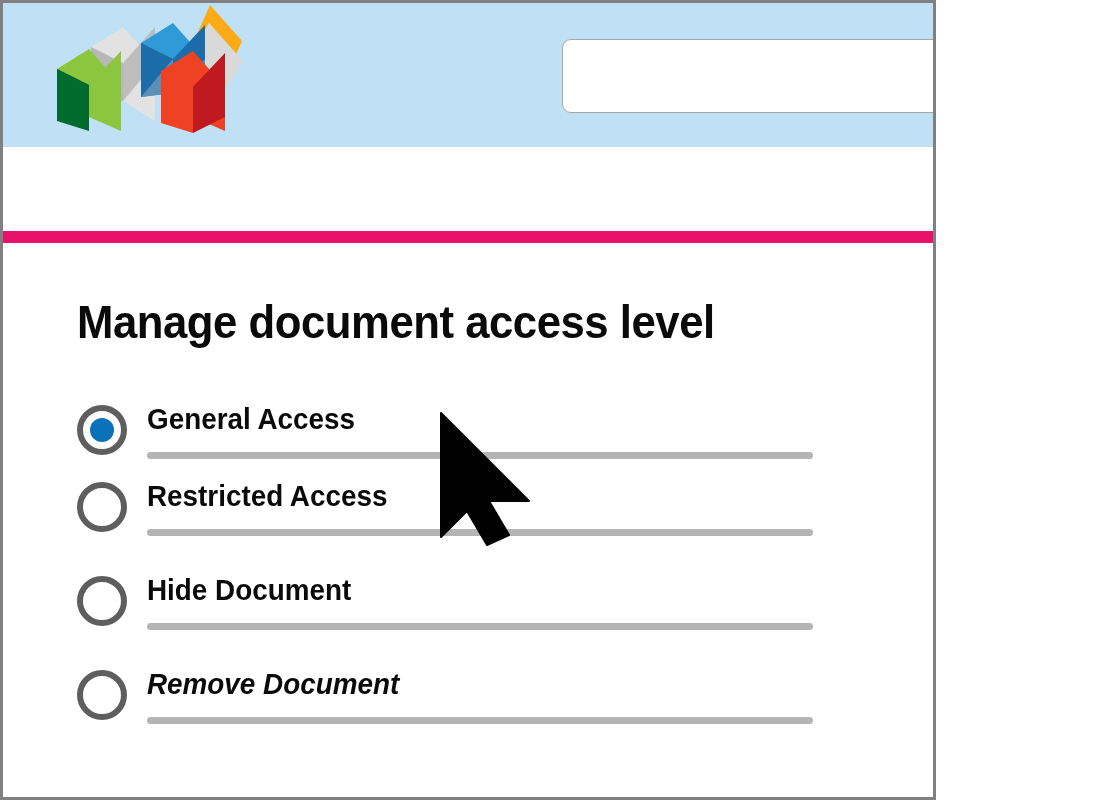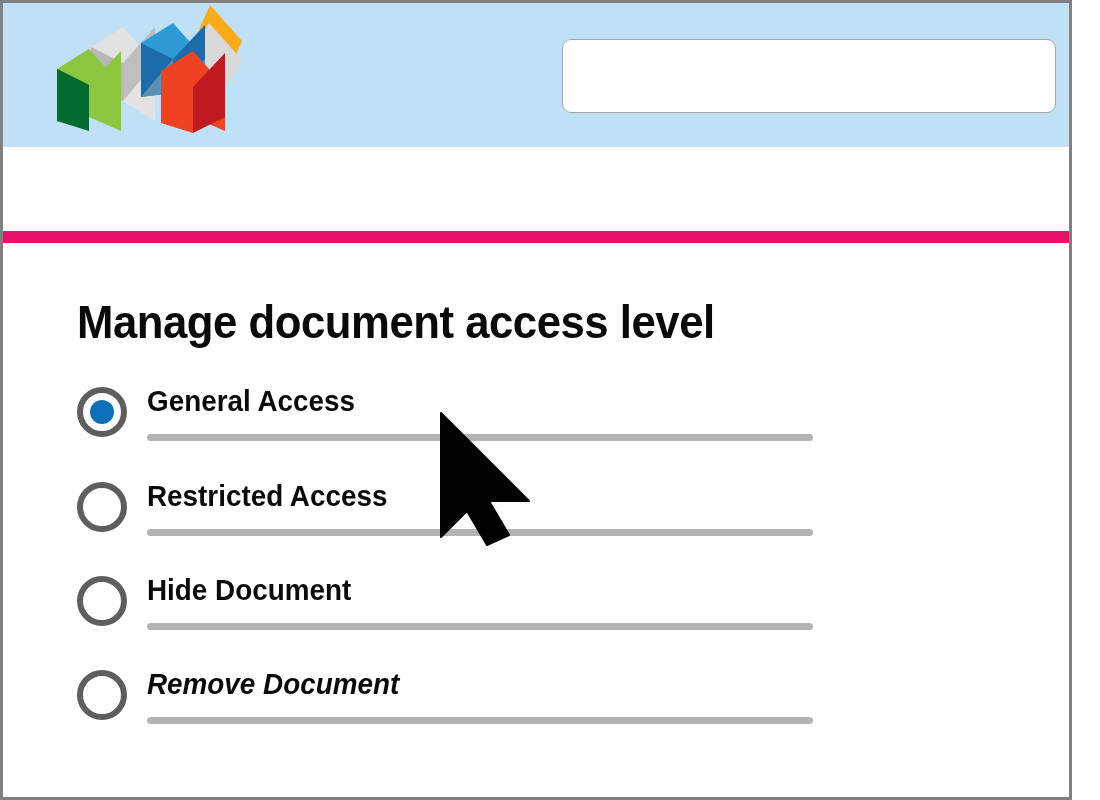--- a/index.html
+++ b/index.html
@@ -5,21 +5,21 @@
   html, body {
     margin: 0;
     padding: 0;
     background: #ffffff;
   }
   body {
     font-family: "Liberation Sans", sans-serif;
   }
   .page {
     position: relative;
-    width: 1072px;
+    width: 936px;
     height: 800px;
     box-sizing: border-box;
     border: 3px solid #808080;
     background: #fef9c3;
     overflow: hidden;
   }
 
   
   .header {
     position: absolute;
@@ -112,21 +112,21 @@
     transform-origin: left center;
   }
 
   
   .option-row {
     position: absolute;
     left: 74px;
     width: 760px;
     height: 72px;
   }
-  .option-row.r0 { top: 140px; }
+  .option-row.r0 { top: 158px; }
   .option-row.r1 { top: 235px; }
   .option-row.r2 { top: 329px; }
   .option-row.r3 { top: 423px; font-style: italic; }
 
   .radio {
     position: absolute;
     left: 0;
     top: 4px;
     width: 50px;
     height: 50px;

